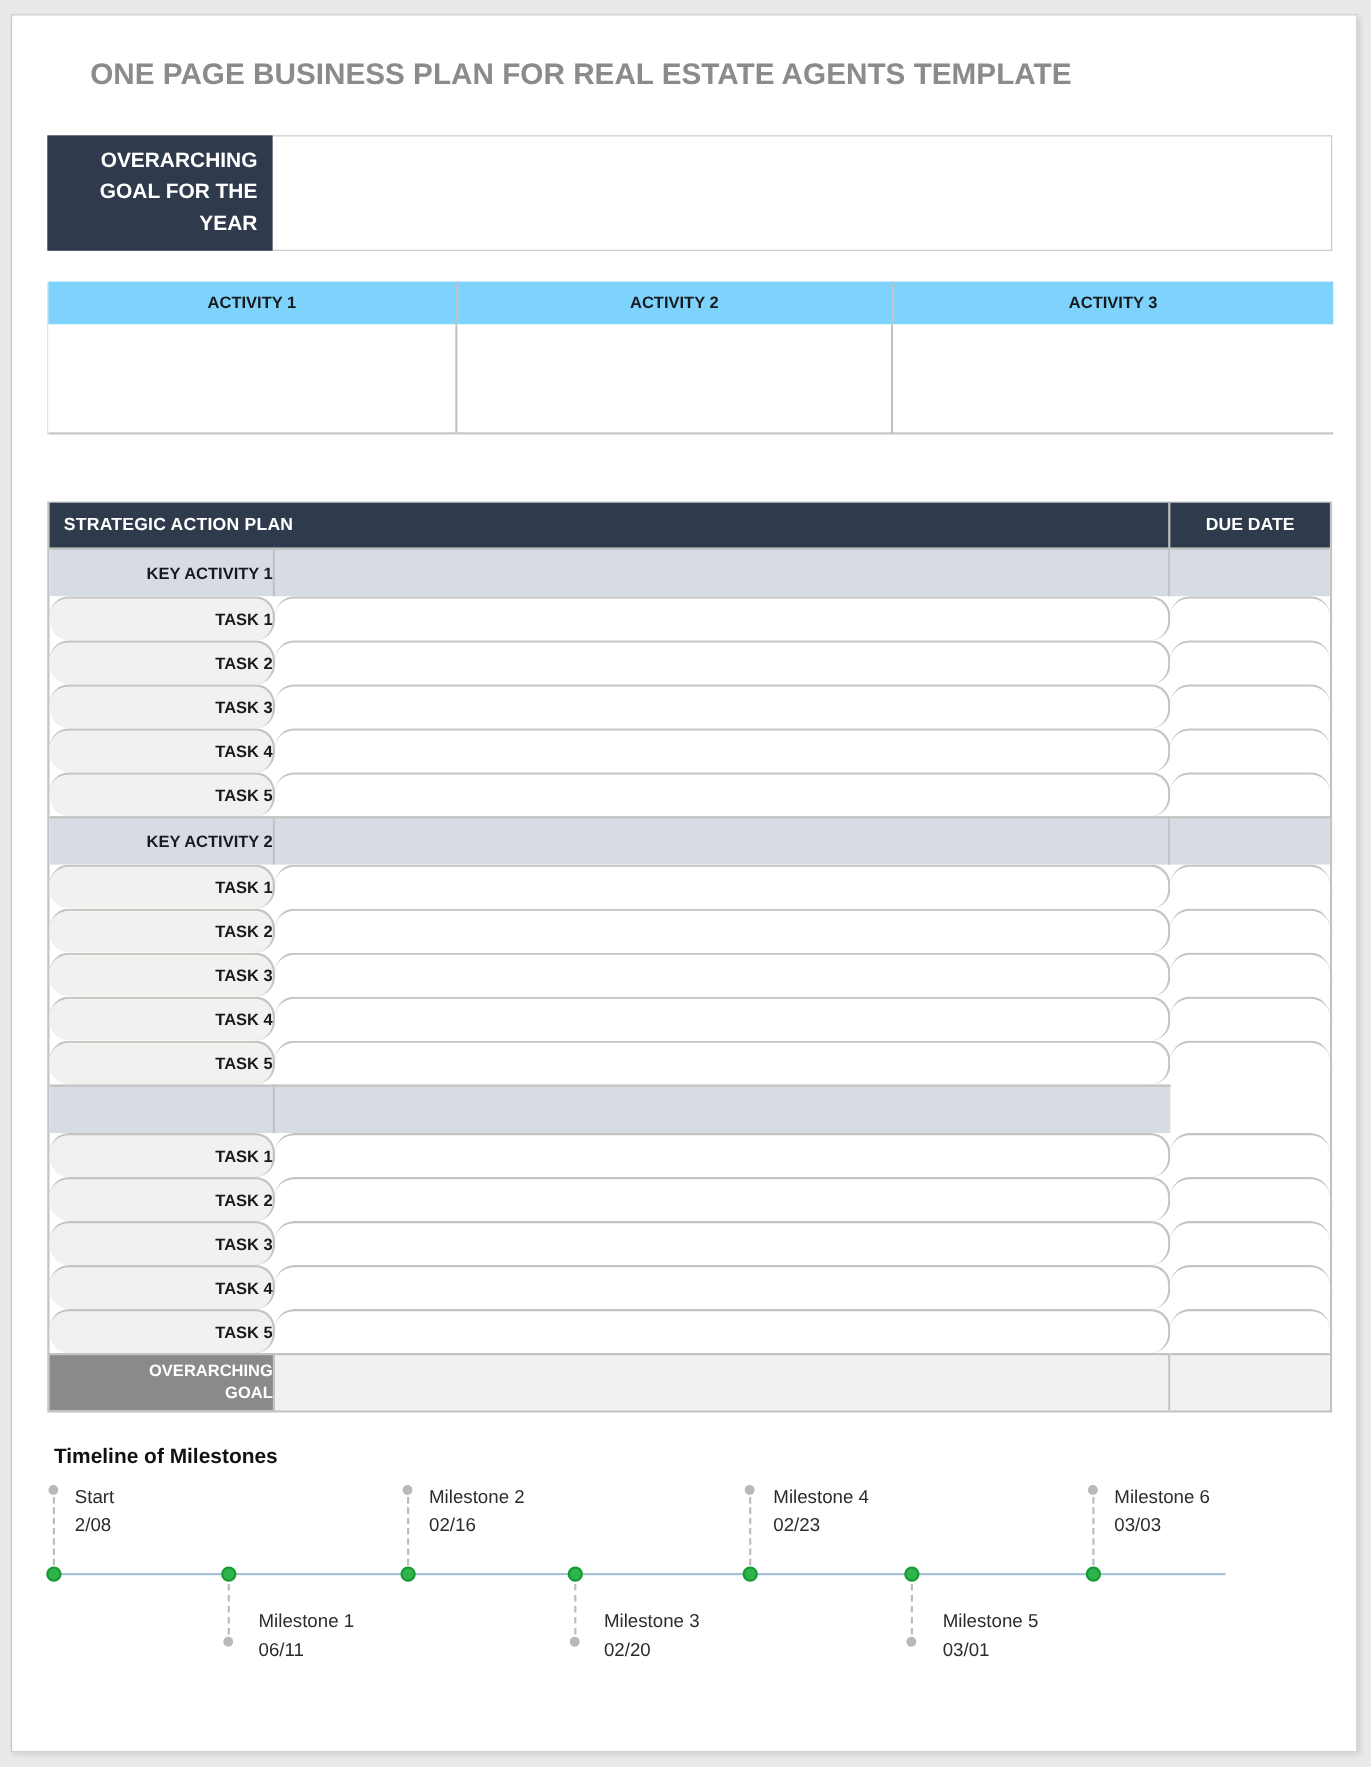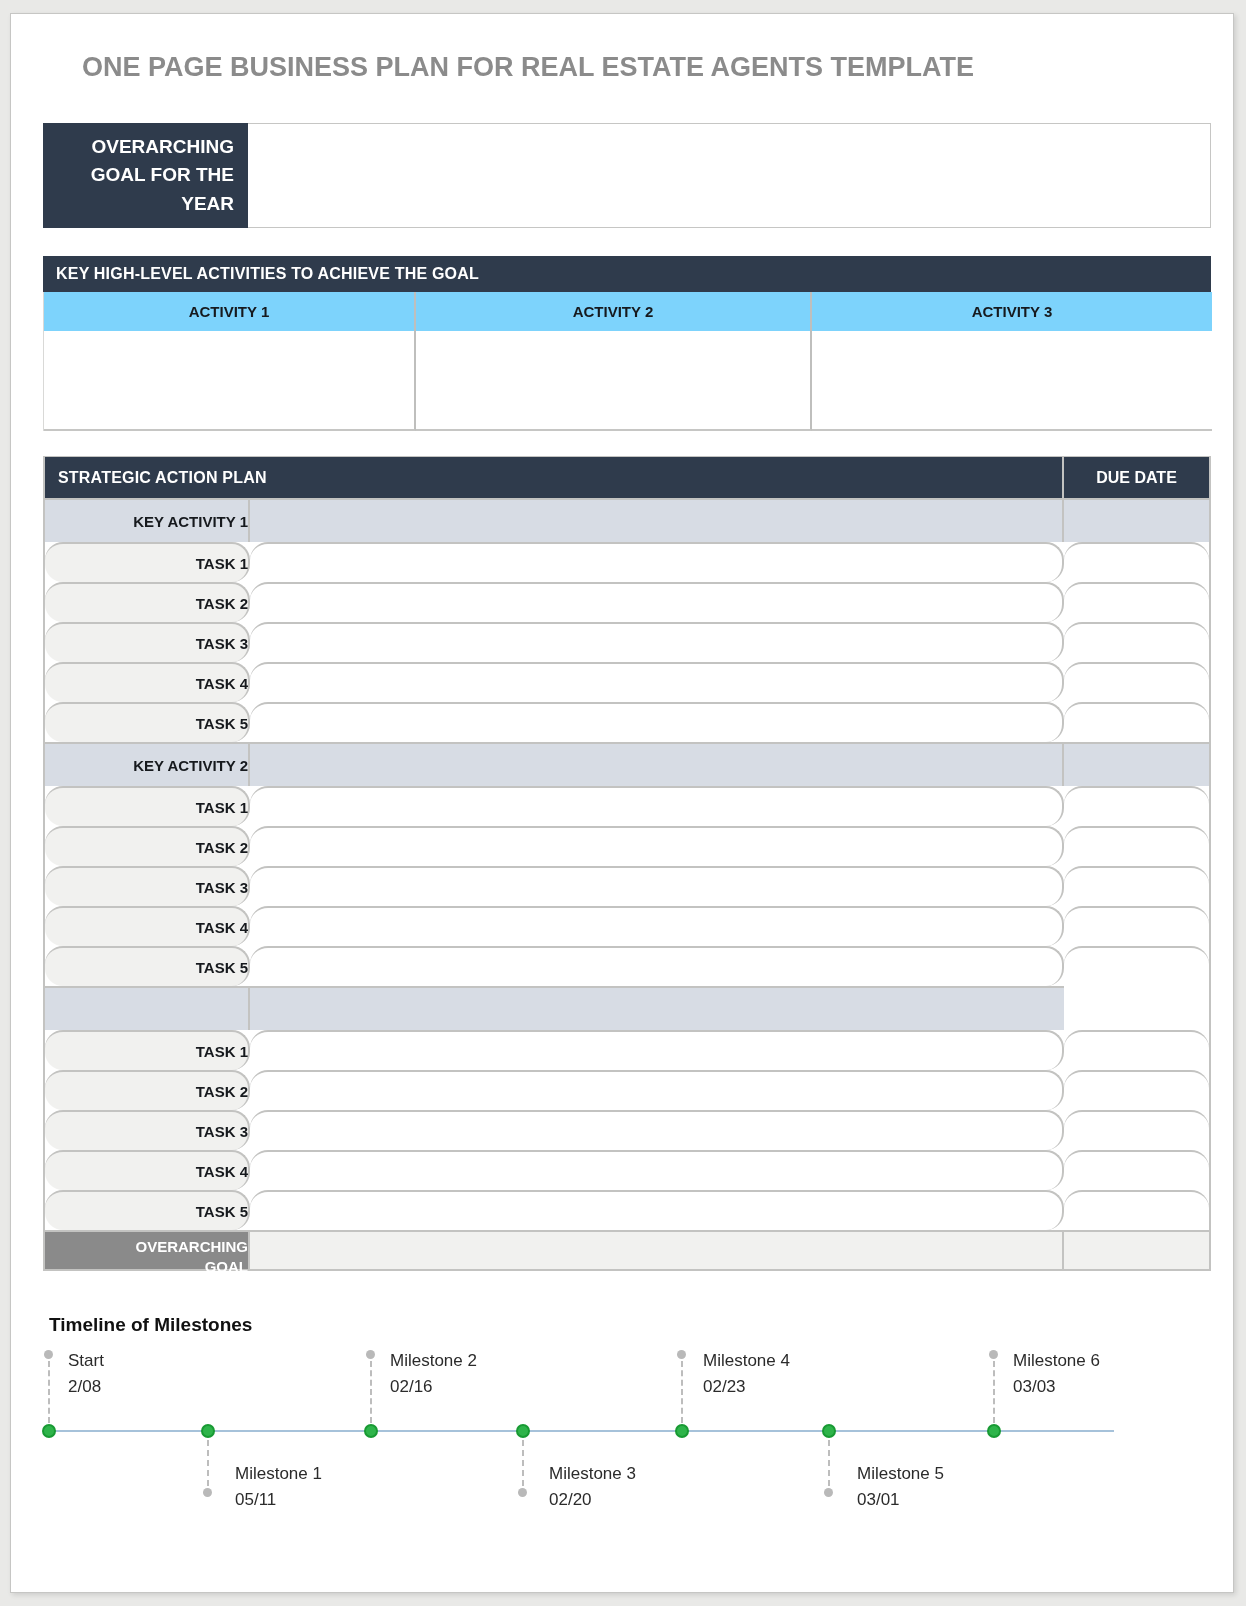--- a/index.html
+++ b/index.html
@@ -42,21 +42,21 @@
   .ap-head > div{border-top:none !important;background:#2f3b4c;}
   .ap-head .ap-title{grid-column:1 / span 2;color:#fff;font-weight:bold;font-size:16px;
                      height:41px;padding-left:13px;letter-spacing:.2px;}
   .ap-head .ap-due-h{color:#fff;font-weight:bold;font-size:16px;height:41px;justify-content:center;}
   .lab{justify-content:flex-end;text-align:right;padding-right:0;font-weight:bold;
        font-size:15px;color:#16191d;}
   .ka-row > div{height:44px;background:#d7dce4;}
   .task-row .lab{background:#f1f1ef;}
   .task-row > div{height:40px;background:#ffffff;border-radius:18px;}
   .task-row .lab{background:#f1f1ef;}
-  .foot-row > div{height:39px;background:#f1f1ef;}
+  .foot-row > div{height:52px;background:#f1f1ef;}
   .foot-row .lab{background:#8a8a8a;color:#ffffff;line-height:1.35;align-items:flex-start;padding-top:5px;}
   .foot-row .lab span{display:inline-block;max-width:140px;text-align:right;}
 
   
   .tl-heading{left:38px;top:1300px;font-size:19px;font-weight:bold;color:#111111;}
   .tl-line{left:38px;top:1416px;width:1065px;height:2px;background:#a6c2da;}
   .dot{position:absolute;width:14px;height:14px;border-radius:50%;background:#2eb44a;
        border:2px solid #189a33;box-sizing:border-box;top:1410px;}
   .mini-dot{position:absolute;width:9px;height:9px;border-radius:50%;background:#b9b9b9;}
   .conn{position:absolute;width:0;border-left:2px dashed #bdbdbd;}
@@ -70,21 +70,20 @@
   <div class="page">
 
     <div class="abs doc-title">ONE PAGE BUSINESS PLAN FOR REAL ESTATE AGENTS TEMPLATE</div>
 
     <div class="abs goal-sec">
       <div class="goal-label">OVERARCHING GOAL FOR THE YEAR</div>
       <div class="goal-value"></div>
     </div>
 
     <div class="abs act-sec">
-      <div class="sec-header">KEY HIGH-LEVEL ACTIVITIES TO ACHIEVE THE GOAL</div>
       <div class="act-grid act-outer">
         <div class="act-head-cell">ACTIVITY 1</div>
         <div class="act-head-cell">ACTIVITY 2</div>
         <div class="act-head-cell">ACTIVITY 3</div>
       </div>
       <div class="act-grid act-outer">
         <div class="act-val-cell"></div>
         <div class="act-val-cell"></div>
         <div class="act-val-cell"></div>
       </div>
@@ -206,21 +205,21 @@
     <div class="ms-label" style="left:57px;top:1334px">
       <div>Start</div>
       <div>2/08</div>
     </div>
 
     <span class="conn" style="left:196px;top:1426px;height:46px"></span>
     <span class="mini-dot" style="left:192px;top:1474px"></span>
     <span class="dot" style="left:190px"></span>
     <div class="ms-label" style="left:224px;top:1447px">
       <div>Milestone 1</div>
-      <div>05/11</div>
+      <div>06/11</div>
     </div>
 
     <span class="mini-dot" style="left:355px;top:1336px"></span>
     <span class="conn" style="left:359px;top:1347px;height:62px"></span>
     <span class="dot" style="left:353px"></span>
     <div class="ms-label" style="left:379px;top:1334px">
       <div>Milestone 2</div>
       <div>02/16</div>
     </div>
 

